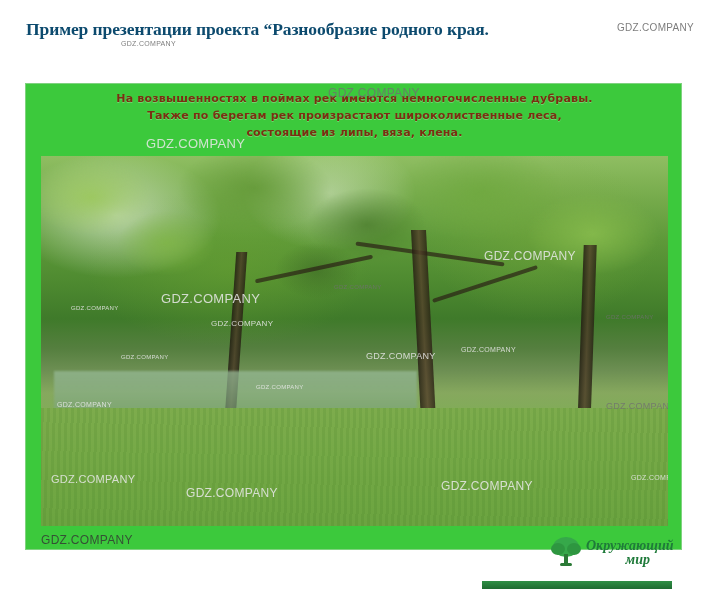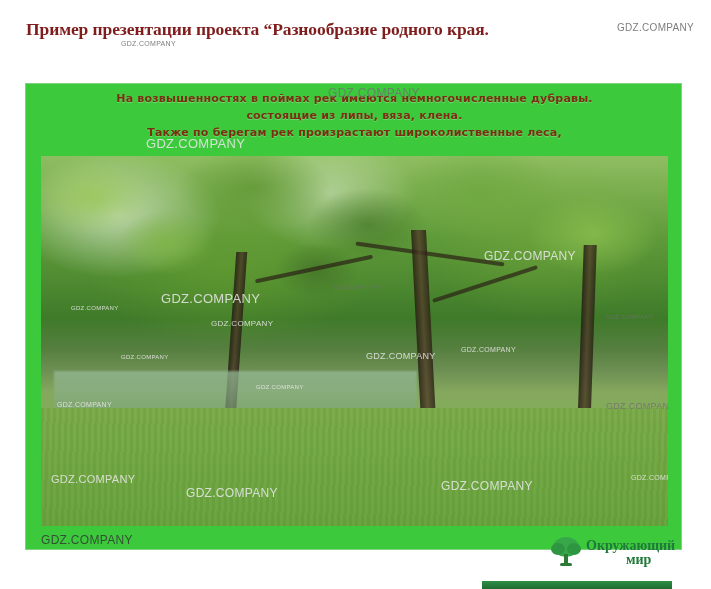--- a/index.html
+++ b/index.html
@@ -7,21 +7,21 @@
     width:711px;height:589px;background:#ffffff;
     font-family:"Liberation Sans", sans-serif;
     overflow:hidden;position:relative;
   }
 
   
   #page-title{
     position:absolute;left:26px;top:18px;width:660px;
     font-family:"Liberation Serif", serif;
     font-weight:bold;font-size:17.5px;line-height:23px;
-    color:#7f1d1d;letter-spacing:-0.1px;
+    color:#0c4a6e;letter-spacing:-0.1px;
   }
   #page-title .ln{display:block;white-space:nowrap;}
 
   .wm{
     font-family:"Liberation Sans", sans-serif;
     color:#5c5c5c;opacity:.72;white-space:nowrap;
     letter-spacing:.3px;pointer-events:none;font-weight:normal;
   }
   .wm-dark{color:#4a4a4a;}
   .wm-light{color:#e9e9e9;opacity:.85;}
@@ -99,21 +99,21 @@
 
   
   #slide-footer-wm{position:absolute;left:15px;top:449px;font-size:12px;color:#333333;opacity:.8;}
 
   #logo{
     position:absolute;left:551px;top:532px;width:140px;height:42px;
     display:flex;align-items:center;gap:5px;
   }
   #logo .tree{flex:0 0 auto;}
   #logo .logo-text{
-    font-family:"Liberation Serif", serif;font-weight:bold;
+    font-family:"Liberation Serif", serif;font-style:italic;font-weight:bold;
     color:#1f7a3a;line-height:1.0;
   }
   #logo .logo-l1{font-size:14px;display:block;}
   #logo .logo-l2{font-size:14px;display:block;text-align:center;padding-left:16px;}
 
   #bottom-bar{
     position:absolute;left:482px;top:581px;width:190px;height:8px;
     background:linear-gradient(to bottom,#2f8f45,#1f6b31);
   }
 </style>
@@ -124,22 +124,22 @@
   <span class="ln">Пример презентации проекта “Разнообразие родного края.</span>
 </div>
 
 <div class="wm wm-dark" id="wm-title-right">GDZ.COMPANY</div>
 <div class="wm wm-dark" id="wm-title-mid">GDZ.COMPANY</div>
 
 <div id="slide">
 
   <div id="slide-heading">
     <span class="ln">На возвышенностях в поймах рек имеются немногочисленные дубравы.</span>
+    <span class="ln">Также по берегам рек произрастают широколиственные леса,</span>
     <span class="ln">состоящие из липы, вяза, клена.</span>
-    <span class="ln">Также по берегам рек произрастают широколиственные леса,</span>
   </div>
 
   <div class="wm wm-mid" style="position:absolute;left:302px;top:2px;font-size:12px;">GDZ.COMPANY</div>
   <div class="wm wm-light" style="position:absolute;left:120px;top:52px;font-size:13px;">GDZ.COMPANY</div>
 
   <div id="photo">
     <div class="canopy"></div>
     <div class="branch b1"></div>
     <div class="branch b2"></div>
     <div class="branch b3"></div>

